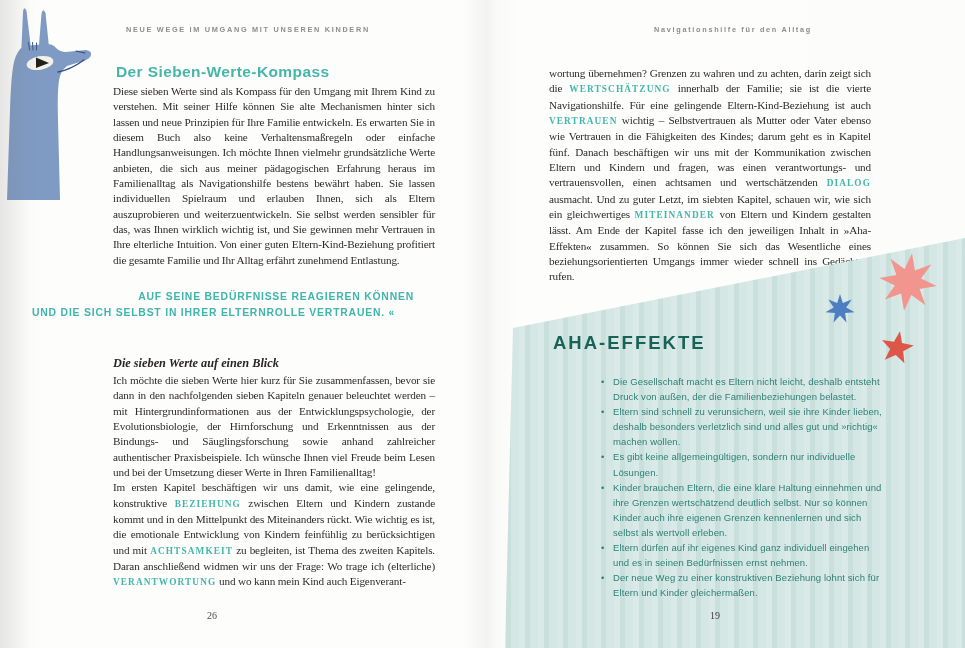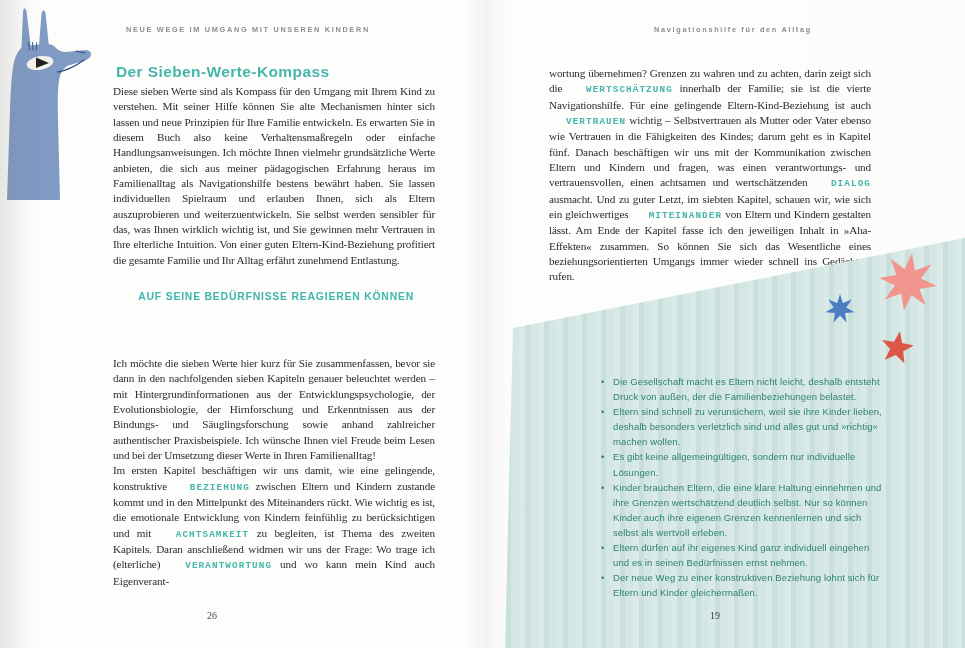--- a/index.html
+++ b/index.html
@@ -22,22 +22,22 @@
   .chapter-heading{position:absolute;left:113px;top:60px;margin:3px;
     font-family:"Liberation Sans","DejaVu Sans",sans-serif;
     font-size:15.5px;font-weight:700;letter-spacing:0.4px;color:#46b5aa;}
 
   .body{margin:0;font-size:11.2px;letter-spacing:-0.15px;line-height:15.35px;
     color:#2e2c29;text-align:justify;}
   .para1{position:absolute;left:113px;top:84px;width:322px;}
   .block2{position:absolute;left:113px;top:356px;width:322px;}
   .subheading{margin:0 0 2px 0;font-size:12.3px;font-weight:700;font-style:italic;color:#2a2826;}
 
-  .kw{font-family:Liberation Mono, monospace;
-    font-size:9.3px;font-weight:700;letter-spacing:1.1px;color:#44b6ab;margin-left:17px;}
+  .kw{font-family:Liberation Serif, serif;
+    font-size:9.3px;font-weight:700;letter-spacing:1.1px;color:#44b6ab;}
 
   .pullquote{position:absolute;left:32px;top:289px;width:400px;
     font-family:"Liberation Sans","DejaVu Sans",sans-serif;
     font-size:10.4px;font-weight:700;letter-spacing:0.8px;line-height:16px;color:#3fb5ab;}
   .pullquote .q1{text-align:center;padding-right:50px;}
   .pullquote .q2{text-align:right;padding-right:18px;}
   .pullquote .q3{text-align:left;}
 
   .col-right{position:absolute;left:549px;top:66px;width:322px;}
 
@@ -72,37 +72,40 @@
 <div class="spread">
   <div class="edge-left"></div>
 
   <section>
     <div class="running-head rh-left">NEUE WEGE IM UMGANG MIT UNSEREN KINDERN</div>
     <h1 class="chapter-heading">Der Sieben-Werte-Kompass</h1>
     <p class="body para1">Diese sieben Werte sind als Kompass für den Umgang mit Ihrem Kind zu verstehen. Mit seiner Hilfe können Sie alte Mechanismen hinter sich lassen und neue Prinzipien für Ihre Familie entwickeln. Es erwarten Sie in diesem Buch also keine Verhaltensmaßregeln oder einfache Handlungsanweisungen. Ich möchte Ihnen vielmehr grundsätzliche Werte anbieten, die sich aus meiner pädagogischen Erfahrung heraus im Familienalltag als Navigationshilfe bestens bewährt haben. Sie lassen individuellen Spielraum und erlauben Ihnen, sich als Eltern auszuprobieren und weiterzuentwickeln. Sie selbst werden sensibler für das, was Ihnen wirklich wichtig ist, und Sie gewinnen mehr Vertrauen in Ihre elterliche Intuition. Von einer guten Eltern-Kind-Beziehung profitiert die gesamte Familie und Ihr Alltag erfährt zunehmend Entlastung.</p>
 
     <div class="pullquote">
       <div class="q2">AUF SEINE BEDÜRFNISSE REAGIEREN KÖNNEN</div>
+      <div class="q3">UND DIE SICH SELBST IN IHRER ELTERNROLLE VERTRAUEN. «</div>
     </div>
 
     <div class="block2">
+      <h2 class="subheading">Die sieben Werte auf einen Blick</h2>
       <p class="body">Ich möchte die sieben Werte hier kurz für Sie zusammenfassen, bevor sie dann in den nachfolgenden sieben Kapiteln genauer beleuchtet werden – mit Hintergrundinformationen aus der Entwicklungspsychologie, der Evolutionsbiologie, der Hirnforschung und Erkenntnissen aus der Bindungs- und Säuglingsforschung sowie anhand zahlreicher authentischer Praxisbeispiele. Ich wünsche Ihnen viel Freude beim Lesen und bei der Umsetzung dieser Werte in Ihren Familienalltag!</p>
       <p class="body"><span>Im ersten Kapitel beschäftigen wir uns damit, wie eine gelingende, konstruktive </span><span class="kw">BEZIEHUNG</span><span> zwischen Eltern und Kindern zustande kommt und in den Mittelpunkt des Miteinanders rückt. Wie wichtig es ist, die emotionale Entwicklung von Kindern feinfühlig zu berücksichtigen und mit </span><span class="kw">ACHTSAMKEIT</span><span> zu begleiten, ist Thema des zweiten Kapitels. Daran anschließend widmen wir uns der Frage: Wo trage ich (elterliche) </span><span class="kw">VERANTWORTUNG</span><span> und wo kann mein Kind auch Eigenverant-</span></p>
     </div>
 
     <div class="pagenum pn-left">26</div>
   </section>
 
   <div class="gutter"></div>
 
   <section>
     <div class="running-head rh-right">Navigationshilfe für den Alltag</div>
     <p class="body col-right"><span>wortung übernehmen? Grenzen zu wahren und zu achten, darin zeigt sich die </span><span class="kw">WERTSCHÄTZUNG</span><span> innerhalb der Familie; sie ist die vierte Navigationshilfe. Für eine gelingende Eltern-Kind-Beziehung ist auch </span><span class="kw">VERTRAUEN</span><span> wichtig – Selbstvertrauen als Mutter oder Vater ebenso wie Vertrauen in die Fähigkeiten des Kindes; darum geht es in Kapitel fünf. Danach beschäftigen wir uns mit der Kommunikation zwischen Eltern und Kindern und fragen, was einen verantwortungs- und vertrauensvollen, einen achtsamen und wertschätzenden </span><span class="kw">DIALOG</span><span> ausmacht. Und zu guter Letzt, im siebten Kapitel, schauen wir, wie sich ein gleichwertiges </span><span class="kw">MITEINANDER</span><span> von Eltern und Kindern gestalten lässt. Am Ende der Kapitel fasse ich den jeweiligen Inhalt in »Aha-Effekten« zusammen. So können Sie sich das Wesentliche eines beziehungsorientierten Umgangs immer wieder schnell ins Gedächtnis rufen.</span></p>
 
     <div class="aha-box">
+      <h2 class="aha-heading">AHA-EFFEKTE</h2>
       <ul class="aha-list">
           <li><span class="marker">•</span><span>Die Gesellschaft macht es Eltern nicht leicht, deshalb entsteht Druck von außen, der die Familienbeziehungen belastet.</span></li>
           <li><span class="marker">•</span><span>Eltern sind schnell zu verunsichern, weil sie ihre Kinder lieben, deshalb besonders verletzlich sind und alles gut und »richtig« machen wollen.</span></li>
           <li><span class="marker">•</span><span>Es gibt keine allgemeingültigen, sondern nur individuelle Lösungen.</span></li>
           <li><span class="marker">•</span><span>Kinder brauchen Eltern, die eine klare Haltung einnehmen und ihre Grenzen wertschätzend deutlich selbst. Nur so können Kinder auch ihre eigenen Grenzen kennenlernen und sich selbst als wertvoll erleben.</span></li>
           <li><span class="marker">•</span><span>Eltern dürfen auf ihr eigenes Kind ganz individuell eingehen und es in seinen Bedürfnissen ernst nehmen.</span></li>
           <li><span class="marker">•</span><span>Der neue Weg zu einer konstruktiven Beziehung lohnt sich für Eltern und Kinder gleichermaßen.</span></li>
         </ul>
     </div>
 

